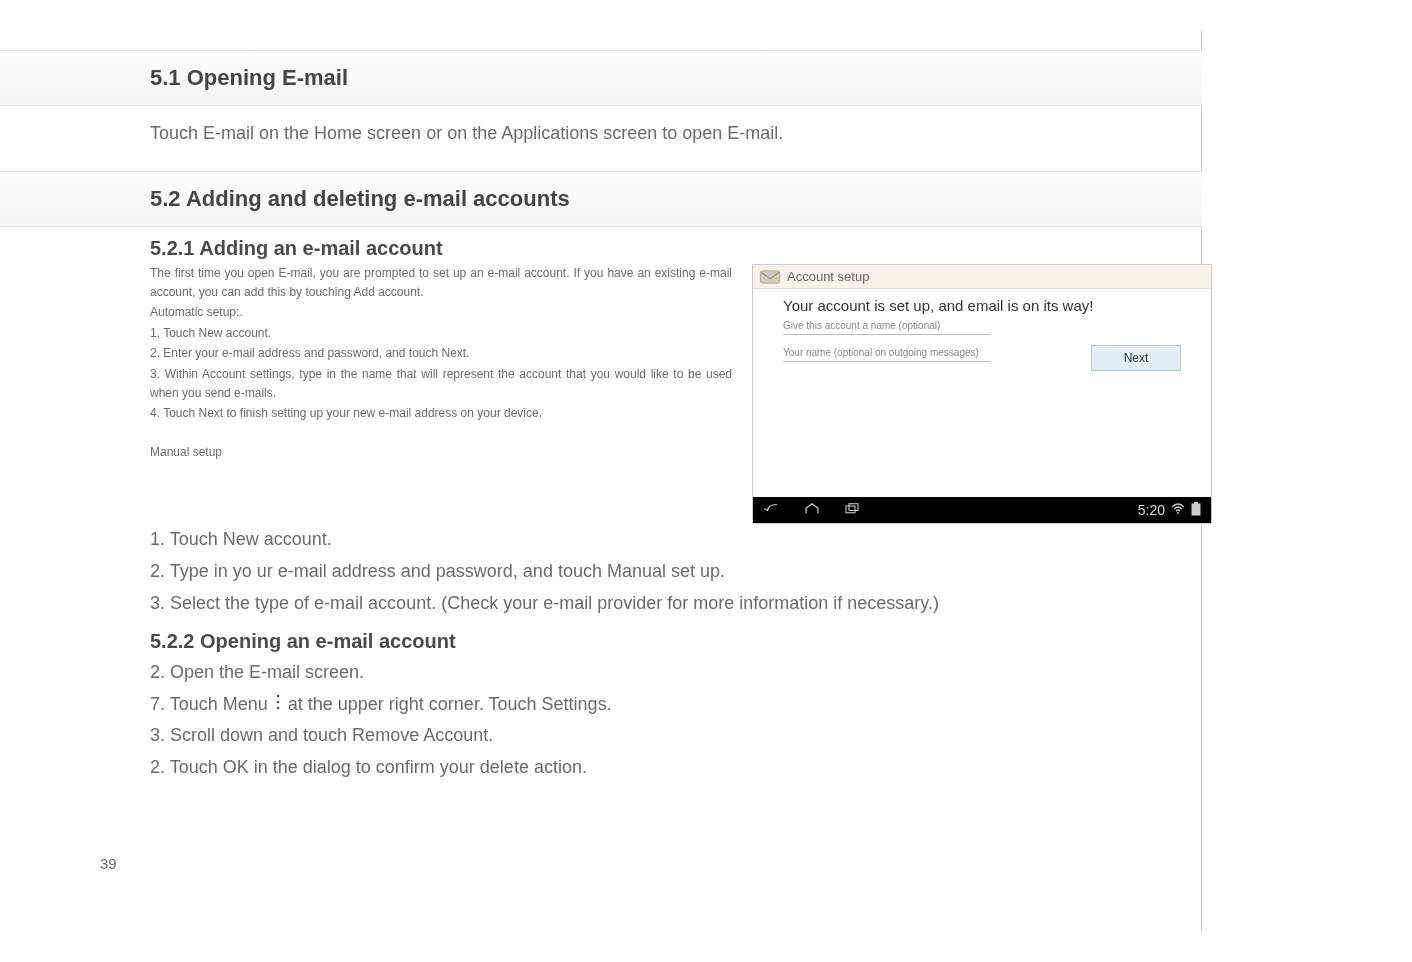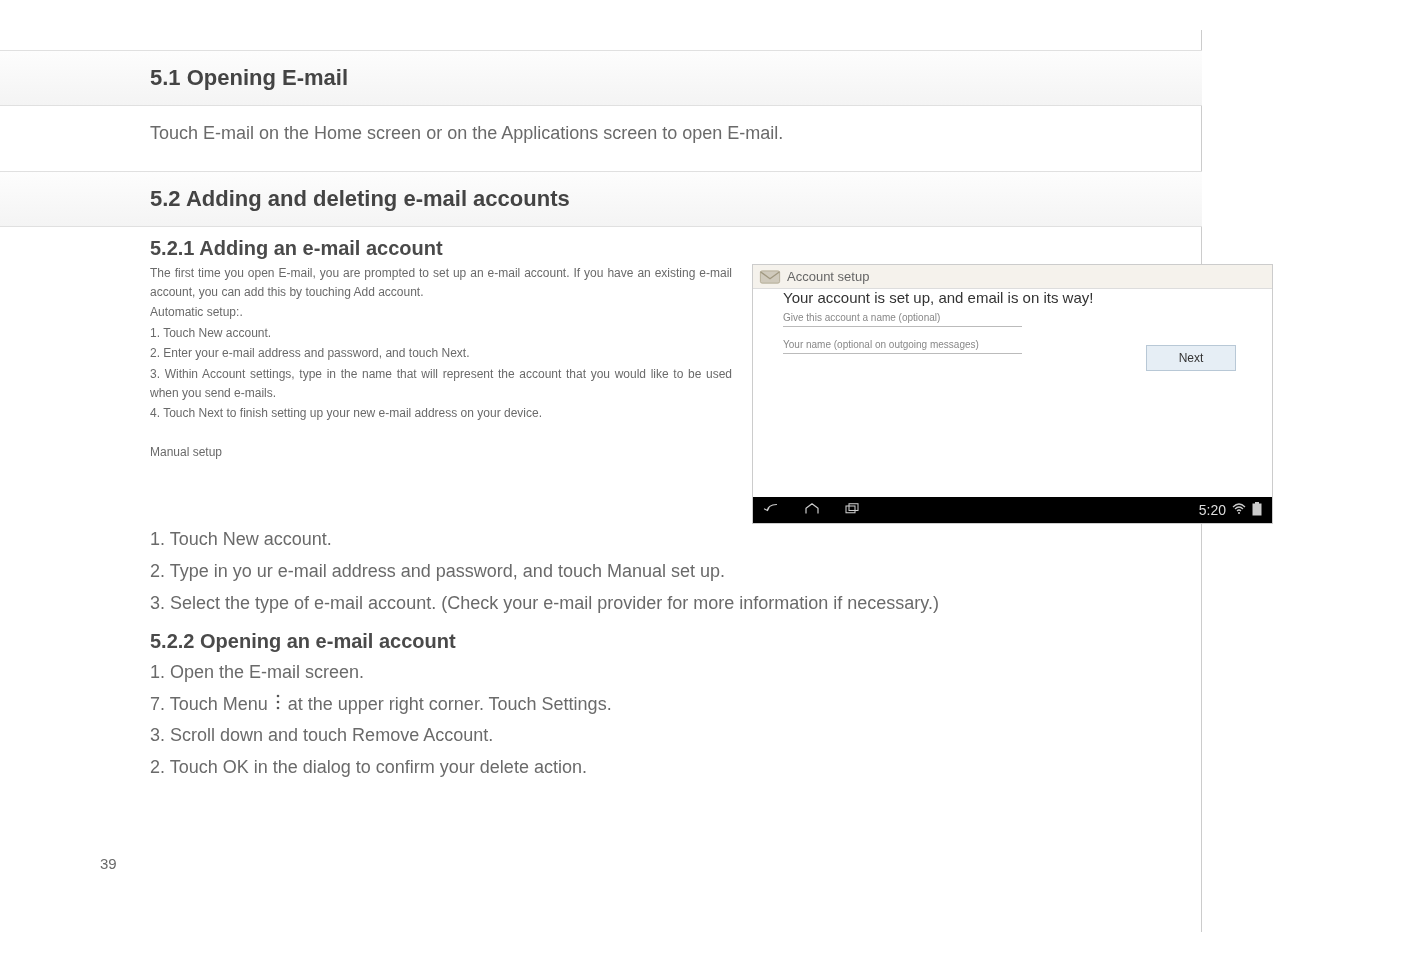--- a/index.html
+++ b/index.html
@@ -67,21 +67,21 @@
     color: #6a6a6a;
     line-height: 1.55;
   }
   .two-col .left-text p { margin-bottom: 2px; }
   .screenshot-wrap {
     width: 460px;
     flex-shrink: 0;
     margin-right: -50px;
   }
   .screenshot {
-    width: 521px;
+    width: 460px;
     height: 260px;
     border: 1px solid #ccc;
     background: #fff;
     display: flex;
     flex-direction: column;
     font-size: 11px;
     color: #666;
   }
   .shot-top {
     background: #f5f2ec;
@@ -93,35 +93,35 @@
     font-size: 13px;
   }
   .mail-icon {
     display: inline-flex;
     align-items: center;
     justify-content: center;
     width: 22px; height: 14px;
   }
   .shot-main {
     flex: 1;
-    padding: 0 30px 8px 30px;
+    padding: 8px 30px 8px 30px;
     background: #fff;
     position: relative;
   }
   .shot-title { font-size: 15px; color: #333; margin-bottom: 6px; }
   .shot-label { font-size: 10px; color: #888; margin-bottom: 2px; }
   .shot-field {
     width: 52%;
     height: 2px;
     border-bottom: 1px solid #bbb;
     margin-bottom: 12px;
   }
   .shot-next {
     position: absolute;
-    right: 36px;
+    right: 30px;
     top: 56px;
     width: 90px;
     height: 26px;
     background: #e6eef5;
     border: 1px solid #b8c8d6;
     display: flex;
     align-items: center;
     justify-content: center;
     font-size: 12px;
     color: #333;
@@ -241,21 +241,21 @@
         </div>
       </div>
     </div>
   </div>
 
   <p class="step-line">1. Touch New account.</p>
   <p class="step-line">2. Type in yo ur e-mail address and password, and touch Manual set up.</p>
   <p class="step-line">3. Select the type of e-mail account. (Check your e-mail provider for more information if necessary.)</p>
 
   <div class="subhead">5.2.2 Opening an e-mail account</div>
-  <p class="step-line">1. Open the E-mail screen.</p>
+  <p class="step-line">2. Open the E-mail screen.</p>
   <p class="step-line">
     <span>7. Touch Menu </span>
     <span class="menu-dots">
       <svg width="6" height="16" viewBox="0 0 6 16">
           <circle cx="3" cy="2" r="1.3" fill="#555"></circle>
           <circle cx="3" cy="8" r="1.3" fill="#555"></circle>
           <circle cx="3" cy="14" r="1.3" fill="#555"></circle>
         </svg>
     </span>
     <span> at the upper right corner. Touch Settings.</span>

